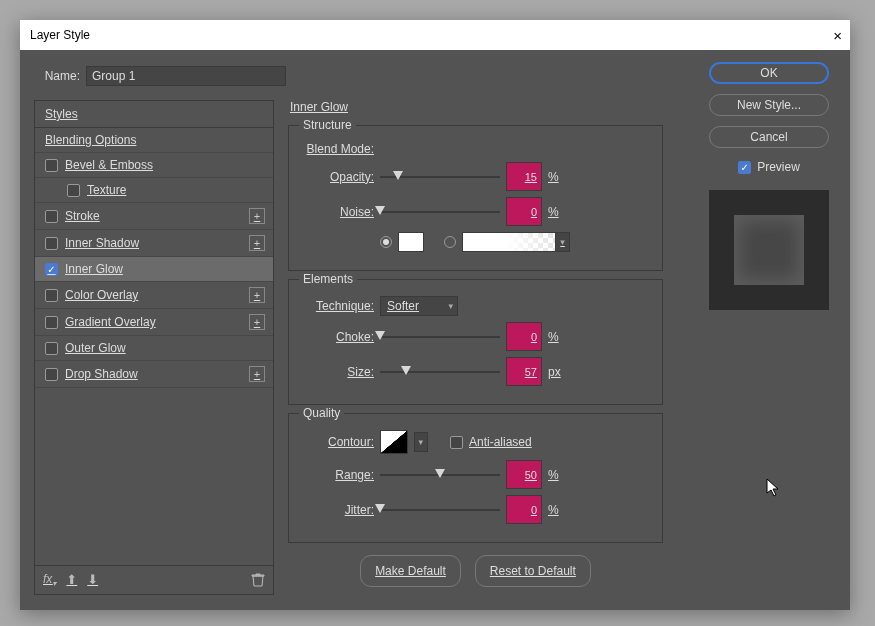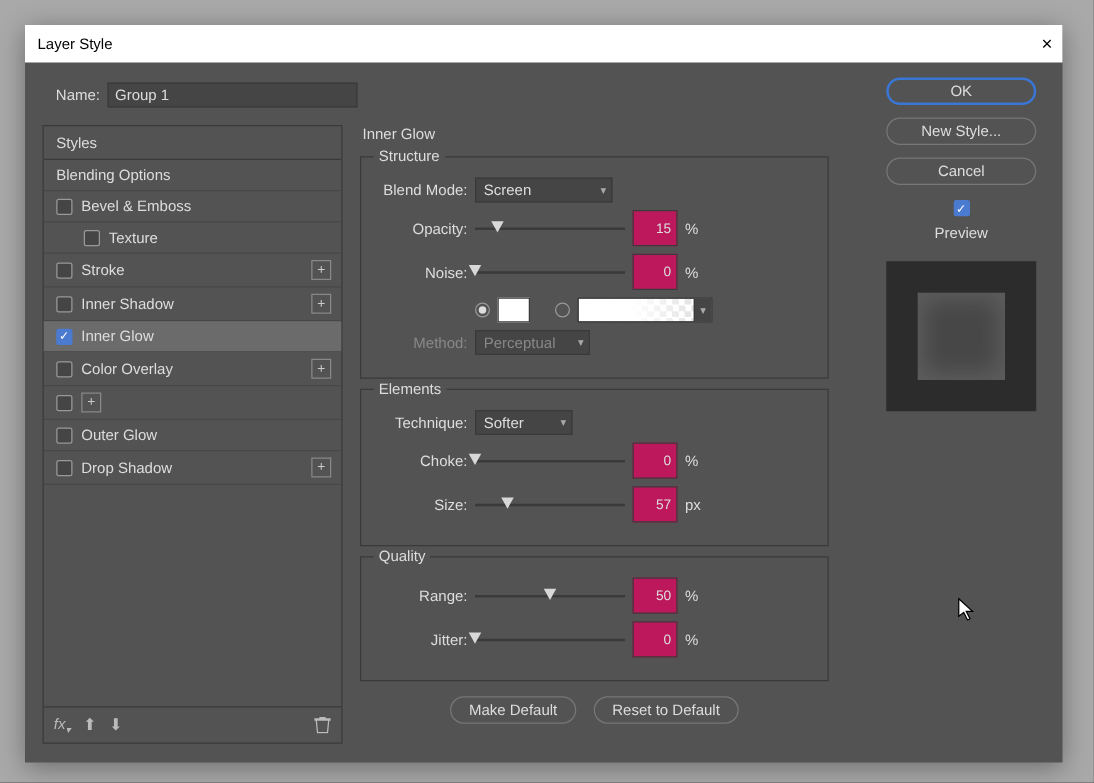--- a/index.html
+++ b/index.html
@@ -4,21 +4,21 @@
 <style>
   * { box-sizing: border-box; margin: 0; padding: 0; font-family: "Segoe UI", Tahoma, sans-serif; }
   body { background: #a9a9a9; width: 875px; height: 626px; position: relative; overflow: hidden; }
   .dialog { position: absolute; left: 20px; top: 20px; width: 830px; height: 590px; background: #535353; box-shadow: 0 4px 20px rgba(0,0,0,0.35); }
   .titlebar { height: 30px; background: #fff; color: #000; display: flex; align-items: center; justify-content: space-between; padding: 0 8px 0 10px; font-size: 12px; }
   .titlebar .close { font-size: 15px; font-weight: 300; cursor: pointer; }
   .body { position: relative; color: #ddd; font-size: 12px; }
   .name-row { display: flex; align-items: center; gap: 6px; padding: 16px 0 14px 18px; }
   .name-row .lbl { width: 42px; text-align: right; }
   .name-row input { width: 200px; height: 20px; background: #454545; border: 1px solid #3a3a3a; color: #ddd; padding: 0 5px; font-size: 12px; }
-  .cols { display: flex; gap: 14px; padding: 0 14px; }
+  .cols { display: flex; gap: 14px; padding: 0 14px; text-decoration: underline; }
   .col-left { width: 240px; }
   .styles-list { border: 1px solid #3a3a3a; background: #535353; height: 495px; display: flex; flex-direction: column; }
   .styles-list .hdr { padding: 6px 10px; border-bottom: 1px solid #3a3a3a; font-size: 12px; }
   .styles-list .row { display: flex; align-items: center; padding: 5px 8px 5px 10px; border-bottom: 1px solid #474747; gap: 7px; cursor: pointer; }
   .styles-list .row.sub { padding-left: 32px; }
   .styles-list .row.active { background: #6b6b6b; }
   .styles-list .row .grow { flex: 1; }
   .plus { width: 16px; height: 16px; border: 1px solid #888; display: flex; align-items: center; justify-content: center; font-size: 11px; color: #ccc; }
   .styles-list .footer { margin-top: auto; border-top: 1px solid #3a3a3a; display: flex; align-items: center; padding: 6px 8px; gap: 10px; color: #bbb; }
   .styles-list .footer .sp { flex:1; }
@@ -39,25 +39,25 @@
   .radio { width: 12px; height: 12px; border-radius: 50%; border: 1px solid #999; display:inline-flex; align-items:center; justify-content:center; }
   .radio.on::after { content:""; width:6px; height:6px; border-radius:50%; background:#ddd; }
   .checkbox { width: 13px; height: 13px; border: 1px solid #999; border-radius:2px; display:inline-flex; align-items:center; justify-content:center; background:#454545; }
   .checkbox.on { background:#4a7bd0; border-color:#4a7bd0; color:#fff; font-size:10px; }
   .checkbox.on::after { content:"✓"; }
   .swatch { width: 26px; height: 20px; border: 1px solid #3a3a3a; }
   .gradient { width:108px; height:20px; border:1px solid #3a3a3a; background: linear-gradient(to right,#fff,#fff 40%, rgba(255,255,255,0.3)), repeating-conic-gradient(#ccc 0 25%, #fff 0 50%) 0 0/10px 10px; display:flex; align-items:center; }
   .gradient .caret { margin-left:auto; background:#454545; width:14px; height:100%; display:flex; align-items:center; justify-content:center; font-size:9px; color:#aaa; border-left:1px solid #3a3a3a;}
   .contour { width:28px; height:24px; border:1px solid #3a3a3a; background: linear-gradient(to bottom right, #fff 0 49%, #000 50% 100%); }
   .btnrow { display:flex; gap:14px; justify-content:center; margin-top:4px; }
-  .btn { height:22px; padding:0 14px; border:1px solid #777; border-radius:11px; background:#535353; color:#ddd; font-size:12px; display:flex; align-items:center; cursor:pointer; }
+  .btn { height:32px; padding:0 14px; border:1px solid #777; border-radius:11px; background:#535353; color:#ddd; font-size:12px; display:flex; align-items:center; cursor:pointer; }
   .col-right { width: 122px; display:flex; flex-direction:column; align-items:center; gap:10px; position:absolute; right:20px; top:12px; }
   .rbtn { width:120px; height:22px; border:1px solid #777; border-radius:11px; background:#535353; color:#ddd; font-size:12px; display:flex; align-items:center; justify-content:center; cursor:pointer; }
   .rbtn.primary { border:2px solid #3976d6; }
-  .prev-row { display:flex; align-items:center; gap:6px; margin-top:2px;flex-direction:column; }
+  .prev-row { display:flex; align-items:center; gap:6px; margin-top:2px; }
   .preview-box { width:120px; height:120px; background:#2c2c2c; margin-top:6px; display:flex; align-items:center; justify-content:center; }
   .preview-box .inner { width:70px; height:70px; background:#474747; box-shadow: inset 0 0 18px 6px rgba(255,255,255,0.12); }
   .disabled-lbl { color:#888; }
   .fx-ico { font-style: italic; font-size: 12px; }
   .trash-icon svg { display:block; }
   .cursor { position:absolute; left:766px; top:478px; pointer-events:none; }
 </style>
 </head>
 <body>
 
@@ -103,20 +103,21 @@
                 <span class="checkbox on"></span>
                 <span class="grow">Inner Glow</span>
               </div>
               <div class="row">
                 <span class="checkbox"></span>
                 <span class="grow">Color Overlay</span>
                 <span class="plus">+</span>
               </div>
               <div class="row">
                 <span class="checkbox"></span>
+                <span class="grow">Gradient Overlay</span>
                 <span class="plus">+</span>
               </div>
               <div class="row">
                 <span class="checkbox"></span>
                 <span class="grow">Outer Glow</span>
               </div>
               <div class="row">
                 <span class="checkbox"></span>
                 <span class="grow">Drop Shadow</span>
                 <span class="plus">+</span>
@@ -136,23 +137,20 @@
         </div>
       </div>
 
       <div class="col-mid">
         <div class="sect-title">Inner Glow</div>
 
         <div class="fieldset">
           <span class="legend">Structure</span>
           <div class="frow">
             <span class="lbl">Blend Mode:</span>
-            <div class="select" style="width:110px">
-                <span>Screen</span>
-              </div>
           </div>
           <div class="frow">
             <span class="lbl">Opacity:</span>
             <div class="slider">
                 <div class="track"></div>
                 <div class="thumb" style="left:15%"></div>
               </div>
             <input class="nbox" value="15" style="">
             <span class="unit">%</span>
           </div>
@@ -168,26 +166,20 @@
           <div class="frow">
             <span class="lbl"></span>
             <span class="radio on"></span>
             <div class="swatch" style="background:#fff"></div>
             <span style="width:8px"></span>
             <span class="radio"></span>
             <div class="gradient">
                 <span class="caret">▾</span>
               </div>
           </div>
-          <div class="frow">
-            <span class="lbl disabled-lbl">Method:</span>
-            <div class="select disabled" style="width:92px">
-                <span>Perceptual</span>
-              </div>
-          </div>
         </div>
 
         <div class="fieldset">
           <span class="legend">Elements</span>
           <div class="frow">
             <span class="lbl">Technique:</span>
             <div class="select" style="width:60px">
                 <span>Softer</span>
               </div>
           </div>
@@ -206,20 +198,28 @@
                 <div class="track"></div>
                 <div class="thumb" style="left:22%"></div>
               </div>
             <input class="nbox" value="57" style="">
             <span class="unit">px</span>
           </div>
         </div>
 
         <div class="fieldset">
           <span class="legend">Quality</span>
+          <div class="frow">
+            <span class="lbl">Contour:</span>
+            <div class="contour"></div>
+            <div class="select" style="min-width:14px;width:14px;padding:0"></div>
+            <span style="width:10px"></span>
+            <span class="checkbox"></span>
+            <span>Anti-aliased</span>
+          </div>
           <div class="frow">
             <span class="lbl">Range:</span>
             <div class="slider">
                 <div class="track"></div>
                 <div class="thumb" style="left:50%"></div>
               </div>
             <input class="nbox" value="50" style="">
             <span class="unit">%</span>
           </div>
           <div class="frow">

